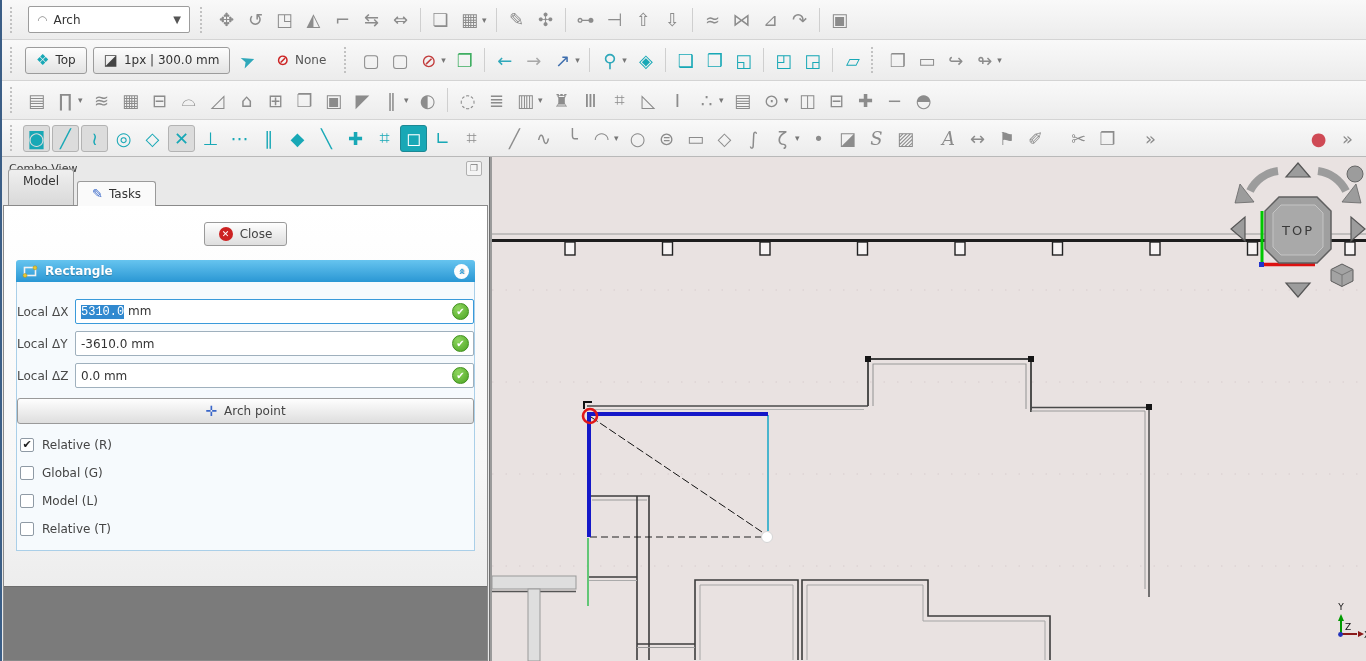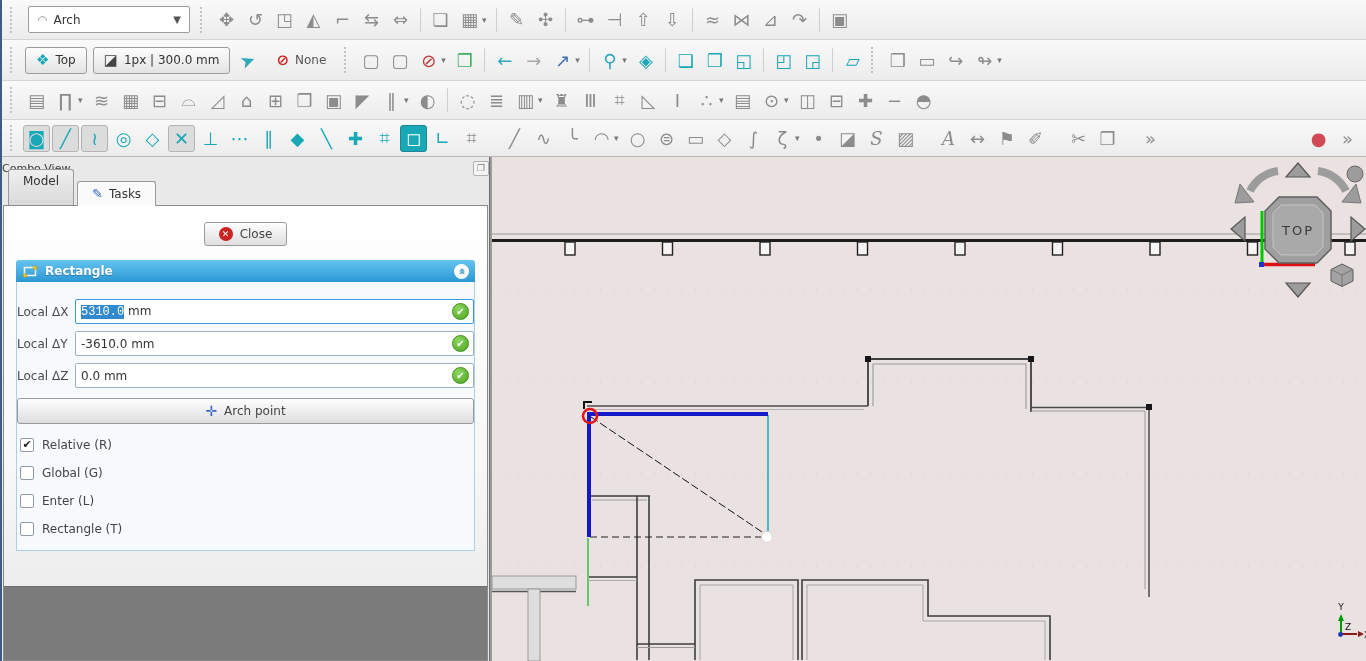--- a/index.html
+++ b/index.html
@@ -26,21 +26,21 @@
   .tsp { width:14px; } .tflex { flex:1; }
   .wbcombo { display:flex; align-items:center; gap:6px; width:162px; height:27px; background:#fff; border:1px solid #9c9c9c; border-radius:2px; padding:0 8px; margin:0 6px; }
   .wbcombo .arr { margin-left:auto; font-size:10px; color:#555; }
   .tbtn { display:flex; align-items:center; gap:6px; height:27px; padding:0 10px; margin:0 3px; background:linear-gradient(#fdfdfd,#e3e3e3); border:1px solid #9c9c9c; border-radius:3px; font-size:12px; color:#333; font-family:inherit; }
   .tbtn.flat { background:transparent; border-color:transparent; }
   .bicon { font-size:15px; }
 
   
   .main { display:flex; height:504px; flex:0 0 auto; }
   .combo-view { width:487px; background:#e9e9e9; display:flex; flex-direction:column; position:relative; }
-  .cv-title { height:22px; display:flex; align-items:center; padding:0 0; font-size:11px; color:#3a3a3a; }
+  .cv-title { height:22px; display:flex; align-items:center; padding:0 7px; font-size:11px; color:#3a3a3a; }
   .cv-float { margin-left:auto; width:16px; height:15px; border:1px solid #b0b0b0; border-radius:2px; background:#f4f4f4; font-size:9px; color:#777; display:flex; align-items:center; justify-content:center; }
   .tabs { display:flex; align-items:flex-end; padding:0 6px; height:26px; }
   .tab { padding:4px 14px 17px; border:1px solid #9a9a9a; border-bottom:none; border-radius:3px 3px 0 0; background:linear-gradient(#efefef,#d9d9d9); margin-right:3px; color:#333; display:flex; gap:6px; align-items:center; }
   .tab.active { background:#fafafa; padding-bottom:5px; position:relative; top:1px; }
   .tab .pen { color:#3565c8; font-size:13px; }
   .task-area { flex:1; margin:0 1px 0 1px; border:1px solid #8a8a8a; background:#7b7b7b; display:flex; flex-direction:column; overflow:hidden; }
   .task-content { height:381px; background:linear-gradient(#ffffff, #f7f7f7 70%, #ededed); border-bottom:1px solid #6d6d6d; padding-top:16px; }
   .close-wrap { text-align:center; }
   .btn { display:inline-flex; align-items:center; gap:7px; background:linear-gradient(#fefefe,#dedede); border:1px solid #9a9a9a; border-radius:3px; padding:4px 14px; font-size:12px; color:#444; font-family:inherit; }
   .close-ic { width:14px; height:14px; background:#cc2222; color:#fff; border-radius:50%; font-size:9px; display:flex; align-items:center; justify-content:center; }
@@ -316,25 +316,25 @@
                   <div class="cbrow">
                     <span class="cb">✔</span>
                     <span>Relative (R)</span>
                   </div>
                   <div class="cbrow">
                     <span class="cb"></span>
                     <span>Global (G)</span>
                   </div>
                   <div class="cbrow">
                     <span class="cb"></span>
-                    <span>Enter (L)</span>
+                    <span>Model (L)</span>
                   </div>
                   <div class="cbrow">
                     <span class="cb"></span>
-                    <span>Rectangle (T)</span>
+                    <span>Relative (T)</span>
                   </div>
                 </div>
             </div>
           </div>
         </div>
       </div>
     </div>
 
     <div class="splitter"></div>
 

